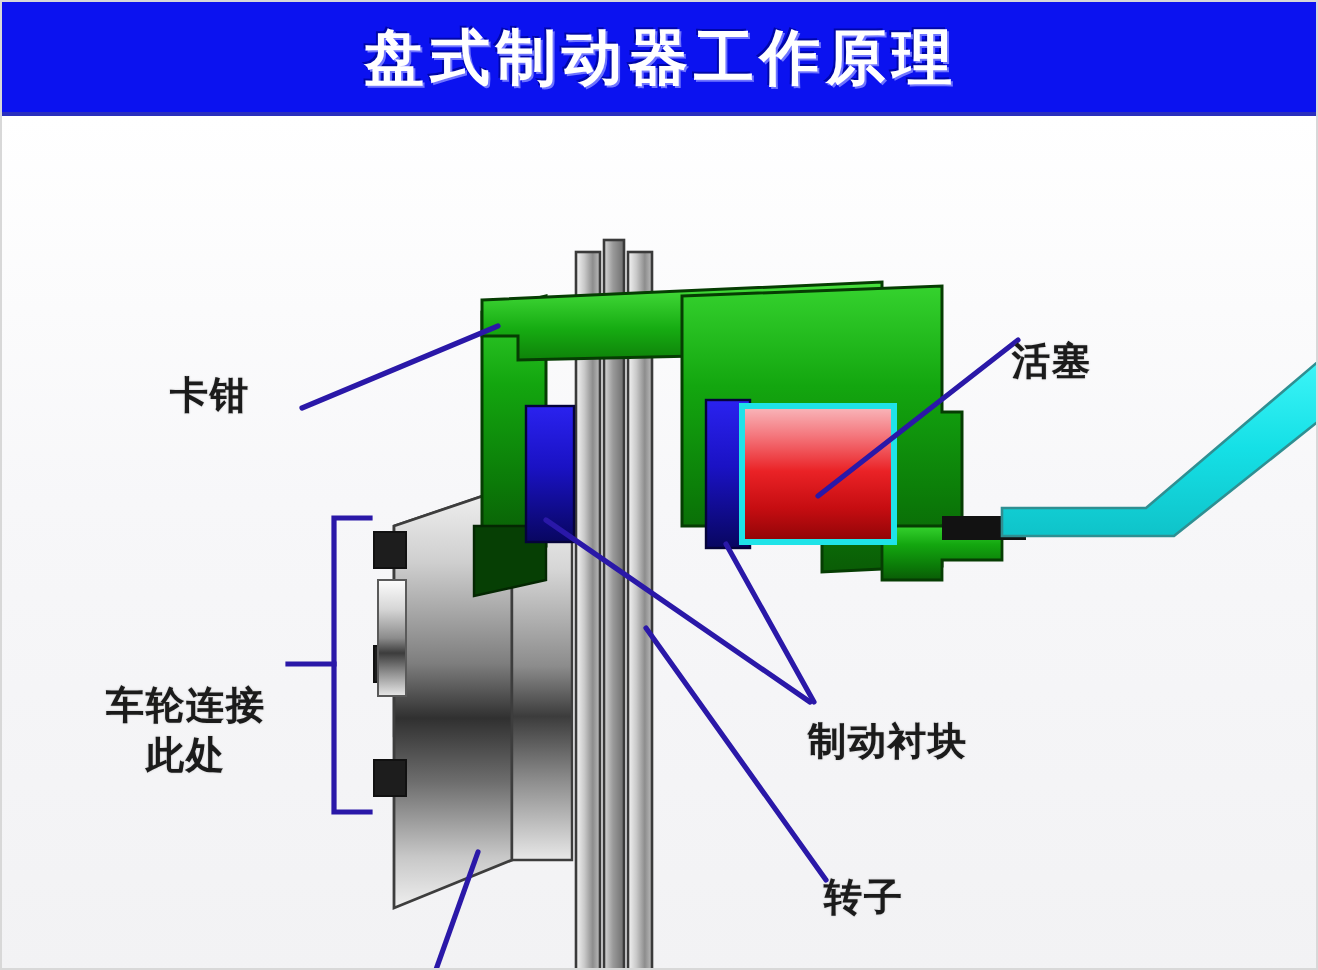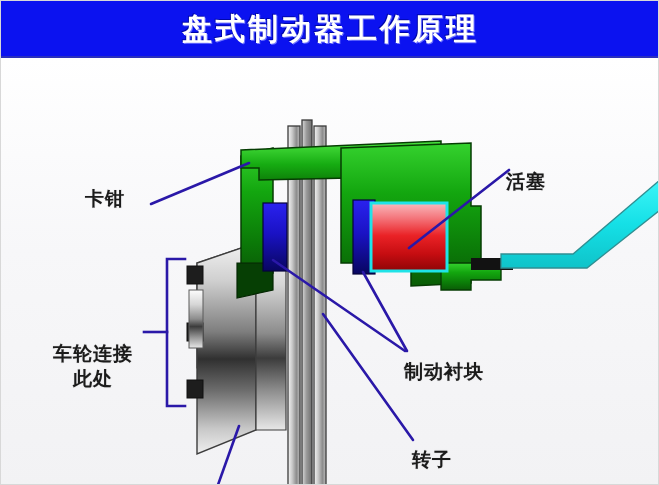--- a/index.html
+++ b/index.html
@@ -69,21 +69,21 @@
     letter-spacing: 1px;
     font-family: "DejaVu Sans", "Liberation Sans", sans-serif;
     text-shadow: 0 0 1px rgba(120,120,120,0.45);
   }
   .label.center { text-align: center; }
 
   #label-caliper   { left: 84px; top: 128px; }
   #label-piston    { left: 505px; top: 83px; margin-top: 28px; }
   #label-pads      { left: 403px; top: 301px; }
   #label-wheel     { left: 52px;  top: 283px; text-align: center; }
-  #label-rotor     { left: 411px; top: 389px; }
+  #label-rotor     { left: 411px; top: 379px; }
 </style>
 </head>
 <body>
 
 <div id="page">
 
   <div id="title-banner">
     <div id="title-text">盘式制动器工作原理</div>
   </div>
 

